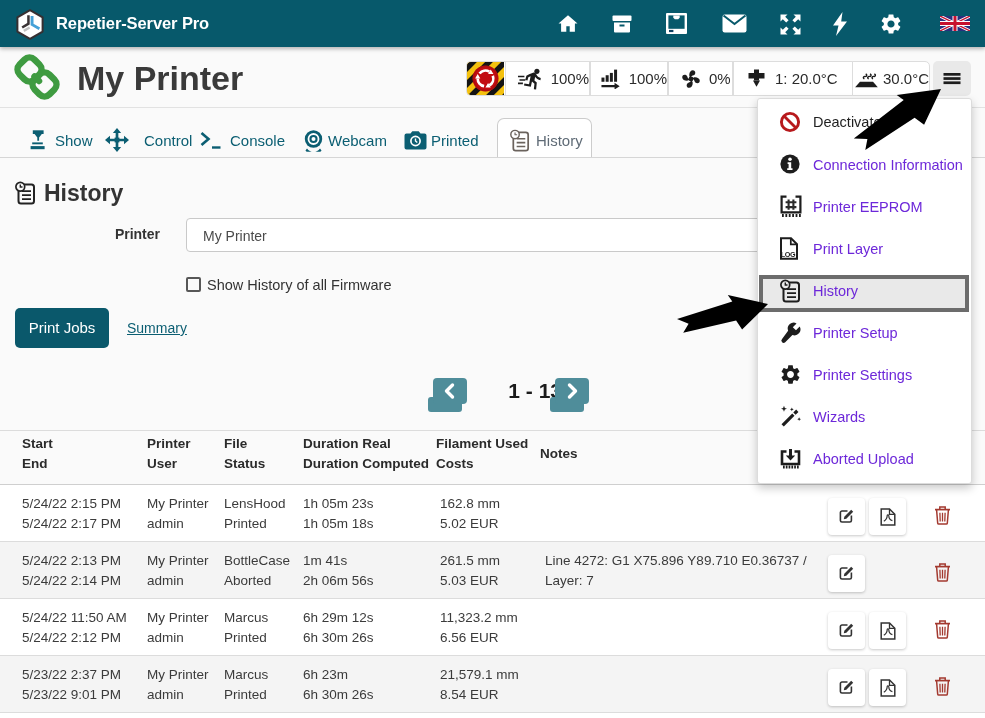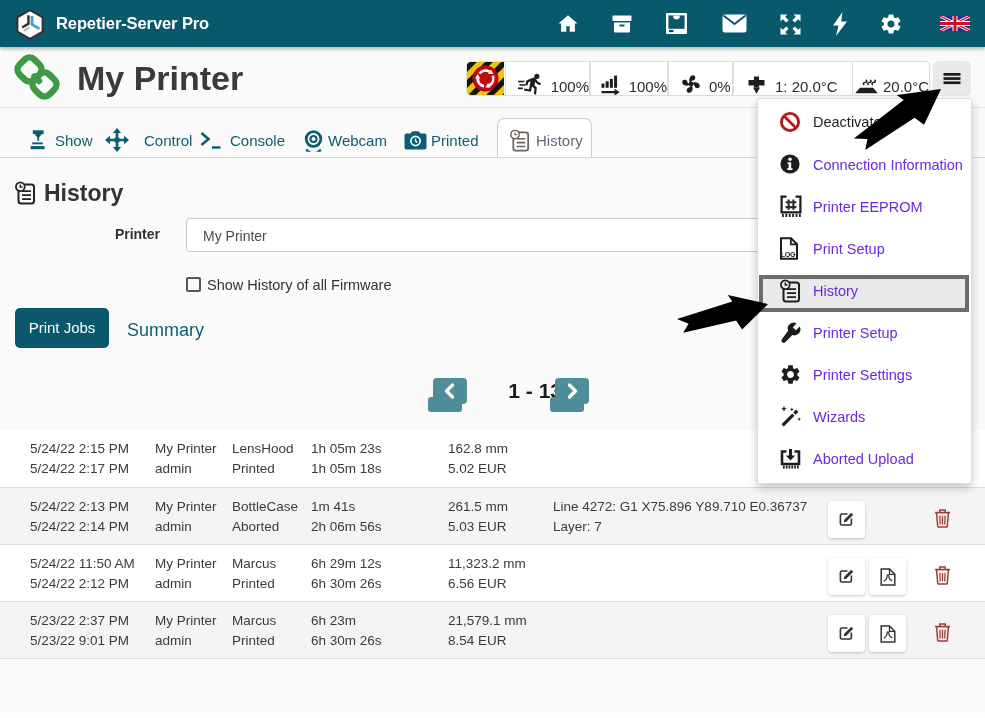--- a/index.html
+++ b/index.html
@@ -6,48 +6,48 @@
 html,body { width:985px; height:718px; overflow:hidden; }
 body { font-family:"Liberation Sans", sans-serif; background:#fafafa; position:relative; }
 .abs { position:absolute; }
 
 
 .navbar { position:absolute; left:0; top:0; width:985px; height:47px; background:#07596b; box-shadow:0 2px 4px rgba(0,0,0,.28); }
 .nav-title { position:absolute; left:56px; top:14px; color:#fff; font-size:16.5px; font-weight:700; letter-spacing:-0.1px; }
 
 
 .ptitle { position:absolute; left:77px; top:59px; font-size:34px; font-weight:700; color:#3a3a3a; }
-.statbox { position:absolute; top:61px; height:35px; background:#fff; border:1px solid #ddd; display:flex; align-items:flex-end; }
+.statbox { position:absolute; top:61px; height:35px; background:#fff; border:1px solid #ddd; display:flex; align-items:center; }
 .statxt { font-size:15px; color:#2b2b2b; }
 .burger { position:absolute; left:933px; top:61px; width:38px; height:35px; background:#e9e9e9; border-radius:5px; }
 
 
 .tabline1 { position:absolute; left:0; top:107px; width:985px; height:1px; background:#e2e2e2; }
 .tabline2 { position:absolute; left:0; top:157px; width:985px; height:1px; background:#d6d6d6; }
 .tab { position:absolute; top:132px; font-size:15px; color:#0b5e72; }
 .activetab { position:absolute; left:497px; top:118px; width:95px; height:40px; background:#fff; border:1px solid #ccc; border-bottom:none; border-radius:7px 7px 0 0; }
 .h2txt { position:absolute; left:44px; top:180px; font-size:23px; font-weight:700; color:#333; }
 .plabel { position:absolute; left:0px; top:226px; width:160px; text-align:right; font-size:14px; font-weight:700; color:#333; }
 .pinput { position:absolute; left:186px; top:218px; width:783px; height:34px; background:#fff; border:1px solid #c9c9c9; border-radius:4px; }
 .pinput span { position:absolute; left:16px; top:9px; font-size:14px; color:#4a4a4a; }
 .cbx { position:absolute; left:186px; top:277px; width:15px; height:15px; border:2px solid #575757; border-radius:2px; background:#fafafa; }
 .cblabel { position:absolute; left:207px; top:277px; font-size:14.5px; color:#333; }
 .btn-pj { position:absolute; left:15px; top:308px; width:94px; height:40px; background:#0a586b; border-radius:5px; color:#fff; font-size:15px; text-align:center; line-height:40px; }
-.btn-sum { position:absolute; left:127px; top:320px; font-size:18px; color:#0b5e72; }
+.btn-sum { position:absolute; left:127px; top:320px; font-size:14px; color:#0b5e72;text-decoration:underline; }
 
 
 .pgbtn { position:absolute; width:34px; height:26px; background:#4f8d9a; border-radius:4px; }
 .pgtab { position:absolute; width:34px; height:15px; background:#4f8d9a; border-radius:3px; }
 .pgnum { position:absolute; left:462px; top:379px; width:100px; text-align:right; font-size:21px; font-weight:700; color:#1b1b1b; }
 
 
 table.hist { position:absolute; left:0; top:430px; width:985px; border-collapse:collapse; table-layout:fixed; }
 table.hist td, table.hist th { vertical-align:middle; font-size:13.5px; padding:0; }
 table.hist th { text-align:left; font-weight:700; color:#2b2b2b; height:54px; border-top:1px solid #dcdcdc; border-bottom:1px solid #cfcfcf; }
-table.hist td { color:#3b3b3b; height:57px; border-bottom:1px solid #dcdcdc;padding-left:8px; }
+table.hist td { color:#3b3b3b; height:57px; border-bottom:1px solid #dcdcdc; }
 table.hist .l { line-height:20px; white-space:nowrap; padding-left:22px; }
 table.hist th .l { position:relative; top:-4px; }
 table.hist td .l { position:relative; top:1px; }
 table.hist tr td { background:#fff; }
 tr.alt td { background:#f4f4f4 !important; }
 table.hist th { background:#fafafa; }
 .acell { position:relative; }
 .abtn { position:absolute; width:37px; height:37px; background:#fff; border-radius:4px; box-shadow:0 1px 3px rgba(0,0,0,.22); }
 .abtn svg { position:absolute; left:10px; top:10px; }
 
@@ -172,21 +172,21 @@
 </div>
 <div class="statbox" style="left:852px; width:78px; border-radius:0 5px 5px 0;">
   <svg style="margin-left:1px;" width="26" height="20" viewBox="0 0 26 20">
     <path d="M6.2 12.8 h13.6 l5 5.7 H1.2 z" fill="#1d1d1d"></path>
     <g fill="none" stroke="#1d1d1d" stroke-width="1.5">
       <path d="M10.8 9.8 c-2.1-.9 -.5-2.8 .9-2.5 c1.6 .33 2.3-1.6 .5-2.6"></path>
       <path d="M15.3 9.8 c-2.1-.9 -.5-2.8 .9-2.5 c1.6 .33 2.3-1.6 .5-2.6"></path>
       <path d="M19.8 9.8 c-2.1-.9 -.5-2.8 .9-2.5 c1.6 .33 2.3-1.6 .5-2.6"></path>
     </g>
   </svg>
-  <span class="statxt" style="margin-left:4px;">20.0°C</span>
+  <span class="statxt" style="margin-left:4px;">30.0°C</span>
 </div>
 <div class="burger">
   <svg width="38" height="35" viewBox="0 0 38 35">
       <g fill="#1d1d1d">
         <rect x="10.5" y="12" width="17" height="2.7"></rect>
         <rect x="10.5" y="16.2" width="17" height="2.7"></rect>
         <rect x="10.5" y="20.4" width="17" height="2.7"></rect>
       </g>
     </svg>
 </div>
@@ -275,20 +275,41 @@
  <colgroup>
       <col style="width:125px">
       <col style="width:77px">
       <col style="width:79px">
       <col style="width:133px">
       <col style="width:104px">
       <col style="width:292px">
       <col>
     </colgroup>
  <tbody>
+      <tr>
+  <th>
+          <div class="l">Start<br>End</div>
+        </th>
+  <th>
+          <div class="l">Printer<br>User</div>
+        </th>
+  <th>
+          <div class="l">File<br>Status</div>
+        </th>
+  <th>
+          <div class="l">Duration Real<br>Duration Computed</div>
+        </th>
+  <th>
+          <div class="l">Filament Used<br>Costs</div>
+        </th>
+  <th>
+          <div class="l">Notes</div>
+        </th>
+  <th></th>
+ </tr>
  <tr>
   <td>
           <div class="l">5/24/22 2:15 PM<br>5/24/22 2:17 PM</div>
         </td>
   <td>
           <div class="l">My Printer<br>admin</div>
         </td>
   <td>
           <div class="l">LensHood<br>Printed</div>
         </td>
@@ -469,21 +490,21 @@
       </g>
   </svg>
   <span class="txt">Printer EEPROM</span>
 </div>
 <div class="mi" style="left:757px; top:228px;">
   <svg width="20" height="23" viewBox="0 0 20 23">
     <path d="M2 1.2 h10 l6 6 V21.8 H2 z" fill="none" stroke="#1d1d1d" stroke-width="2"></path>
     <path d="M11.8 1.2 v6.2 h6.2" fill="none" stroke="#1d1d1d" stroke-width="1.7"></path>
     <text x="1.8" y="19.6" font-family="Liberation Sans, sans-serif" font-size="7.2" font-weight="bold" fill="#1d1d1d" letter-spacing="-0.4">LOG</text>
   </svg>
-  <span class="txt">Print Setup</span>
+  <span class="txt">Print Layer</span>
 </div>
 <div class="hilite"></div>
 <div class="mi" style="left:757px; top:270px;">
   <svg width="24" height="25" viewBox="0 0 24 25">
     <rect x="4.5" y="3.5" width="15.5" height="19" rx="2.5" fill="none" stroke="#1d1d1d" stroke-width="2"></rect>
     <g stroke="#1d1d1d" stroke-width="1.8">
         <path d="M8 10.2 h9 M8 14.2 h9 M8 18.2 h9"></path>
       </g>
     <circle cx="6.3" cy="5.8" r="4.4" fill="#e9e9e9" stroke="#1d1d1d" stroke-width="1.7"></circle>
     <path d="M6.3 3.6 v2.4 h2.2" fill="none" stroke="#1d1d1d" stroke-width="1.4"></path>

